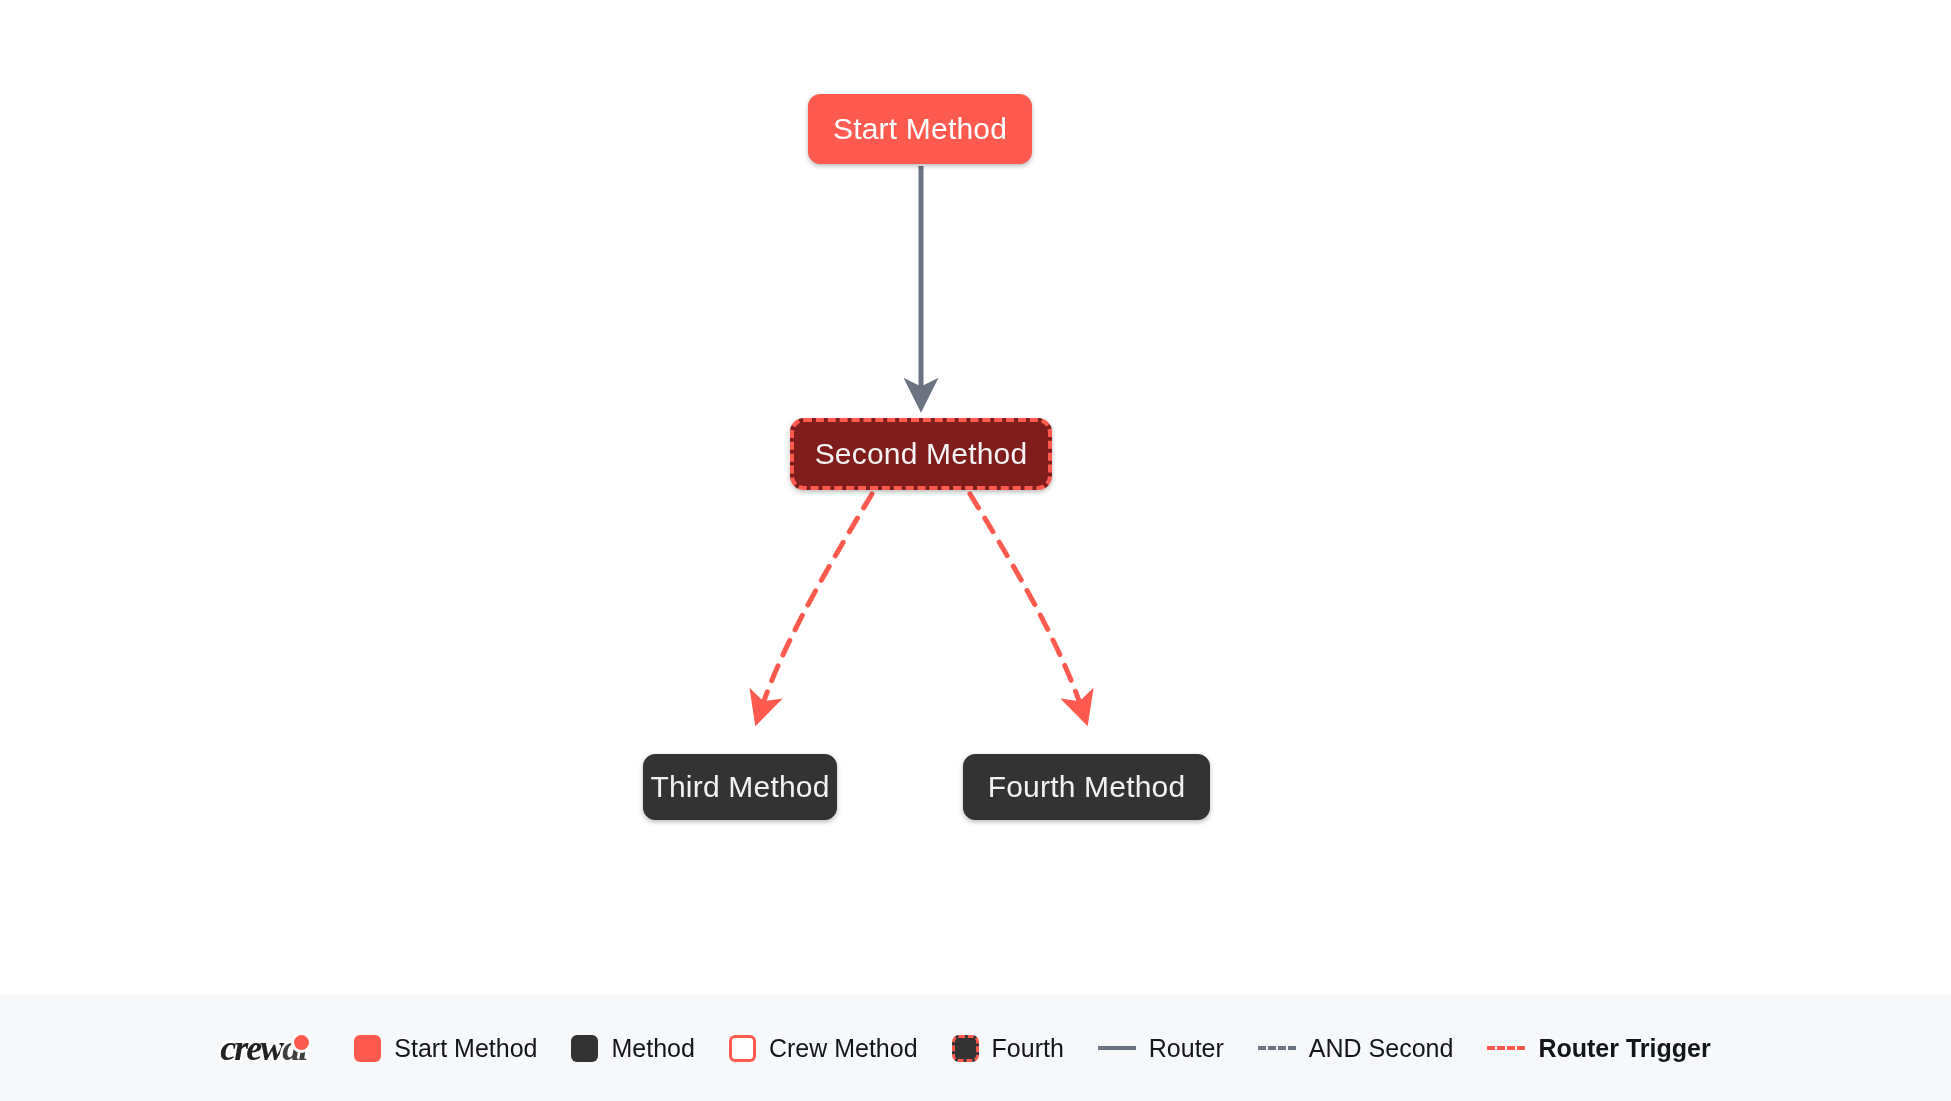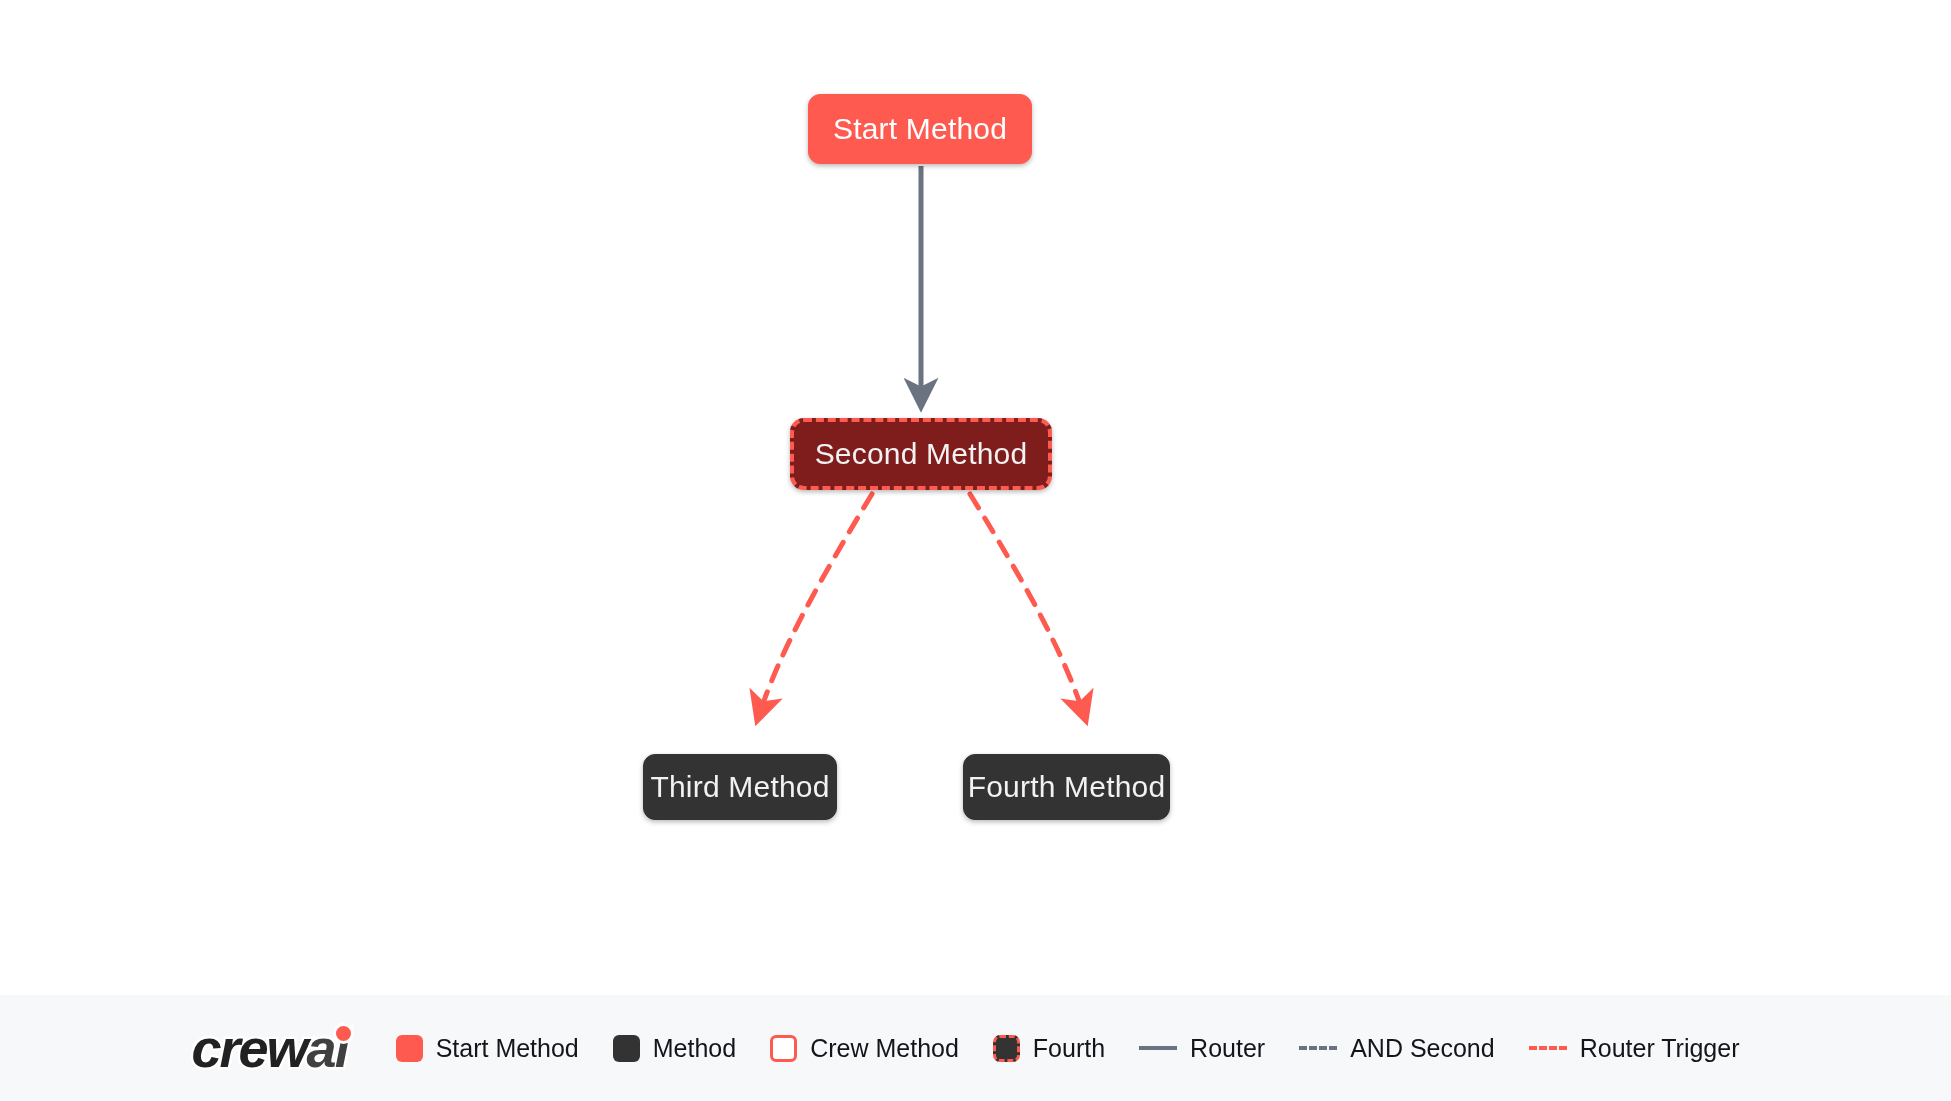--- a/index.html
+++ b/index.html
@@ -85,21 +85,21 @@
   #node-third-method {
     left: 643px;
     top: 754px;
     width: 194px;
     height: 66px;
   }
 
   #node-fourth-method {
     left: 963px;
     top: 754px;
-    width: 207px;
+    width: 247px;
     height: 66px;
   }
 
   
   #legend-bar {
     position: absolute;
     left: 0;
     top: 995px;
     width: 1951px;
     height: 106px;
@@ -119,22 +119,22 @@
   
   #crewai-logo {
     display: flex;
     align-items: center;
     margin-right: 40px;
     position: relative;
     padding-right: 8px;
   }
 
   .logo-text {
-    font-family: Liberation Sans, sans-serif;
-    font-size: 54px;
+    font-family: Liberation Serif, serif;
+    font-size: 36px;
     font-style: italic;
     font-weight: bold;
     line-height: 1;
     letter-spacing: -2px;
     -webkit-text-stroke: 5px #ffffff;
     paint-order: stroke fill;
   }
 
   .logo-crew { color: #222222; }
   .logo-ai   { color: #404040; }
@@ -149,21 +149,21 @@
     background: #ff5a50;
     border: 3px solid #ffffff;
     box-sizing: content-box;
   }
 
   .legend-item {
     display: flex;
     align-items: center;
     margin-right: 34px;
   }
-  .legend-item:last-child { margin-right: 0; }
+  .legend-item:last-child { margin-right: 0; font-weight: bold; }
 
   .legend-label {
     font-size: 25px;
     color: #14151a;
     font-family: "Liberation Sans", sans-serif;
     white-space: nowrap;
   }
 
   .swatch {
     width: 27px;

